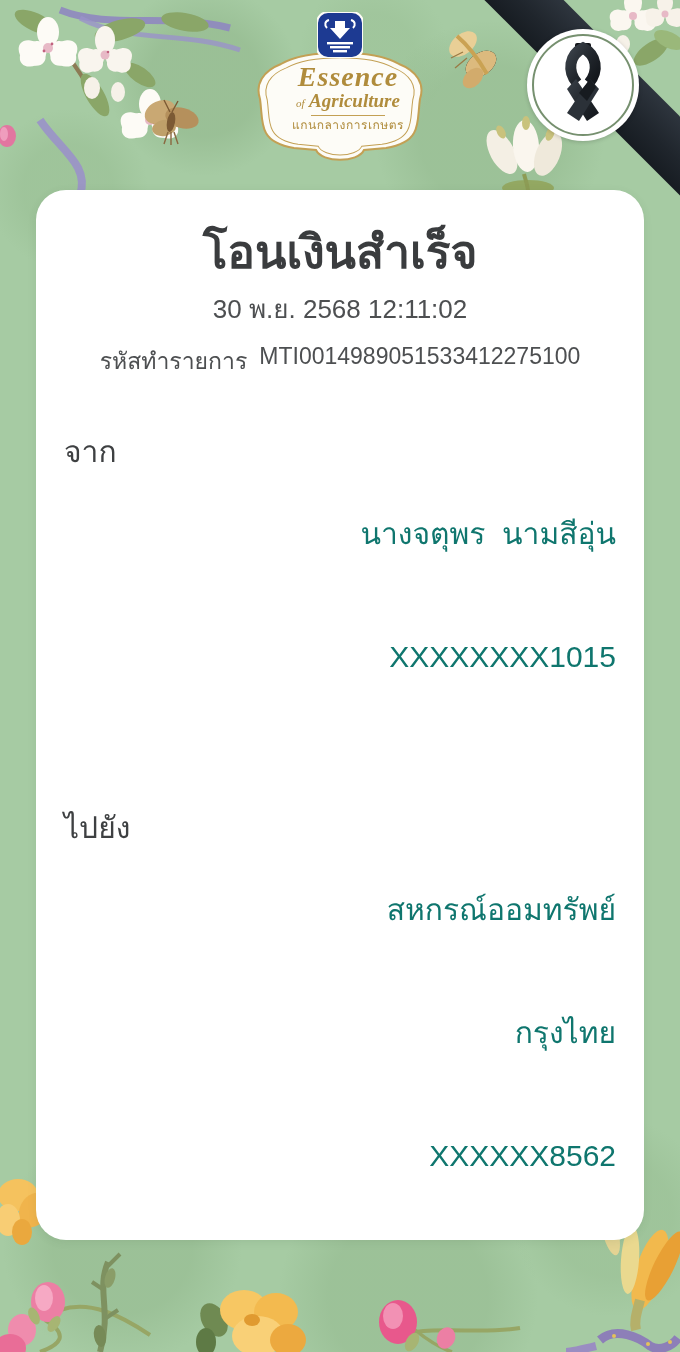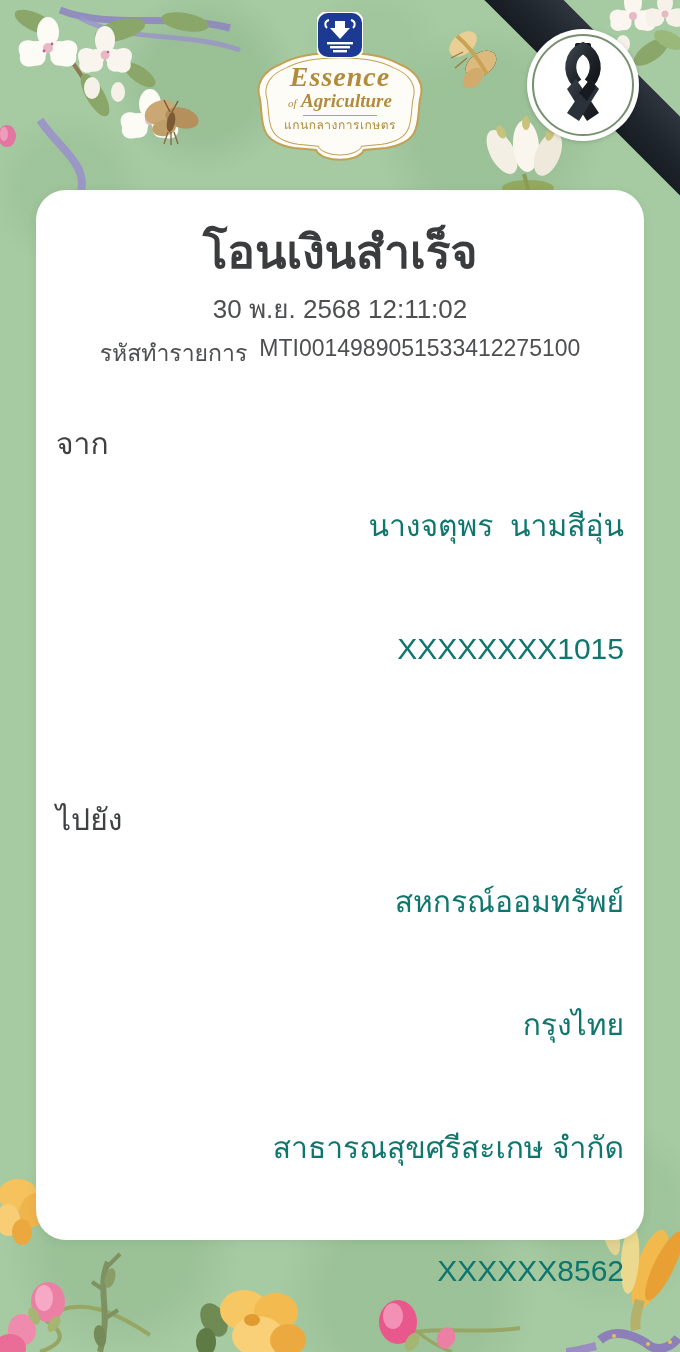--- a/index.html
+++ b/index.html
@@ -26,39 +26,39 @@
     background:#fff; border-radius:50%; z-index:4;
     box-shadow:0 1px 4px rgba(0,0,0,.18); }
   .ribbon-badge .inner-ring { position:absolute; left:5px; top:5px; right:5px; bottom:5px;
     border:2px solid #76906f; border-radius:50%; }
   .ribbon-badge svg { position:absolute; left:24px; top:12px; }
 
   
   .logo-badge { position:absolute; left:240px; top:10px; width:200px; height:155px; z-index:3; }
   .logo-badge .frame { position:absolute; left:5px; top:42px; }
   .logo-badge .baac { position:absolute; left:77px; top:2px; }
-  .logo-texts { position:absolute; left:0; top:52px; width:100%; text-align:center;
+  .logo-texts { position:absolute; left:8px; top:52px; width:100%; text-align:center;
     color:#b08c3c; line-height:1.04; }
   .logo-texts .essence { font-family:"Liberation Serif", serif; font-style:italic;
     font-weight:700; font-size:28px; letter-spacing:1px; }
   .logo-texts .of { font-family:"Liberation Serif", serif; font-style:italic; font-size:11px; }
   .logo-texts .agri { font-family:"Liberation Serif", serif; font-style:italic;
     font-weight:700; font-size:19px; }
   .logo-divider { width:74px; height:1px; background:#c3a054; margin:4px auto 3px; }
   .logo-texts .tagline { font-size:12px; letter-spacing:.5px; color:#b08c3c; }
 
   
   .card { position:absolute; left:36px; top:190px; width:608px; height:1050px;
-    background:#ffffff; border-radius:30px; z-index:2; padding:28px 20px 0;
+    background:#ffffff; border-radius:30px; z-index:2; padding:28px 28px 0;
     box-shadow:0 2px 8px rgba(60,90,60,.10); color:#3e4042; }
   .title { text-align:center; font-size:46px; font-weight:600; color:#3a3c3e;
     line-height:56px; margin-top:6px; }
   .datetime { text-align:center; font-size:26px; color:#4d4f51; margin-top:8px; }
   .txn-row { display:flex; justify-content:center; gap:12px; font-size:23px;
-    color:#4d4f51; margin-top:6px; }
+    color:#4d4f51; margin-top:14px; }
   .row { display:flex; justify-content:space-between; align-items:flex-start; }
   .row .label { font-size:30px; color:#3e4042; line-height:41px; white-space:nowrap; }
   .row .value { font-size:30px; color:#0f766e; line-height:41px; text-align:right;
     white-space:pre-wrap; }
   .row-from { margin-top:52px; }
   .row-to { margin-top:48px; }
 </style>
 </head>
 <body>
 
@@ -288,20 +288,19 @@
         <div>นางจตุพร  นามสีอุ่น</div>
         <div>XXXXXXXX1015</div>
       </div>
     </div>
 
     <div class="row row-to">
       <div class="label">ไปยัง</div>
       <div class="value">
         <div>สหกรณ์ออมทรัพย์</div>
         <div>กรุงไทย</div>
-        <div>สาธารณสุขศรีสะเกษ จำกัด</div>
         <div>XXXXXX8562</div>
       </div>
     </div>
 
   </div>
 
 </div>
 
 </body></html>

